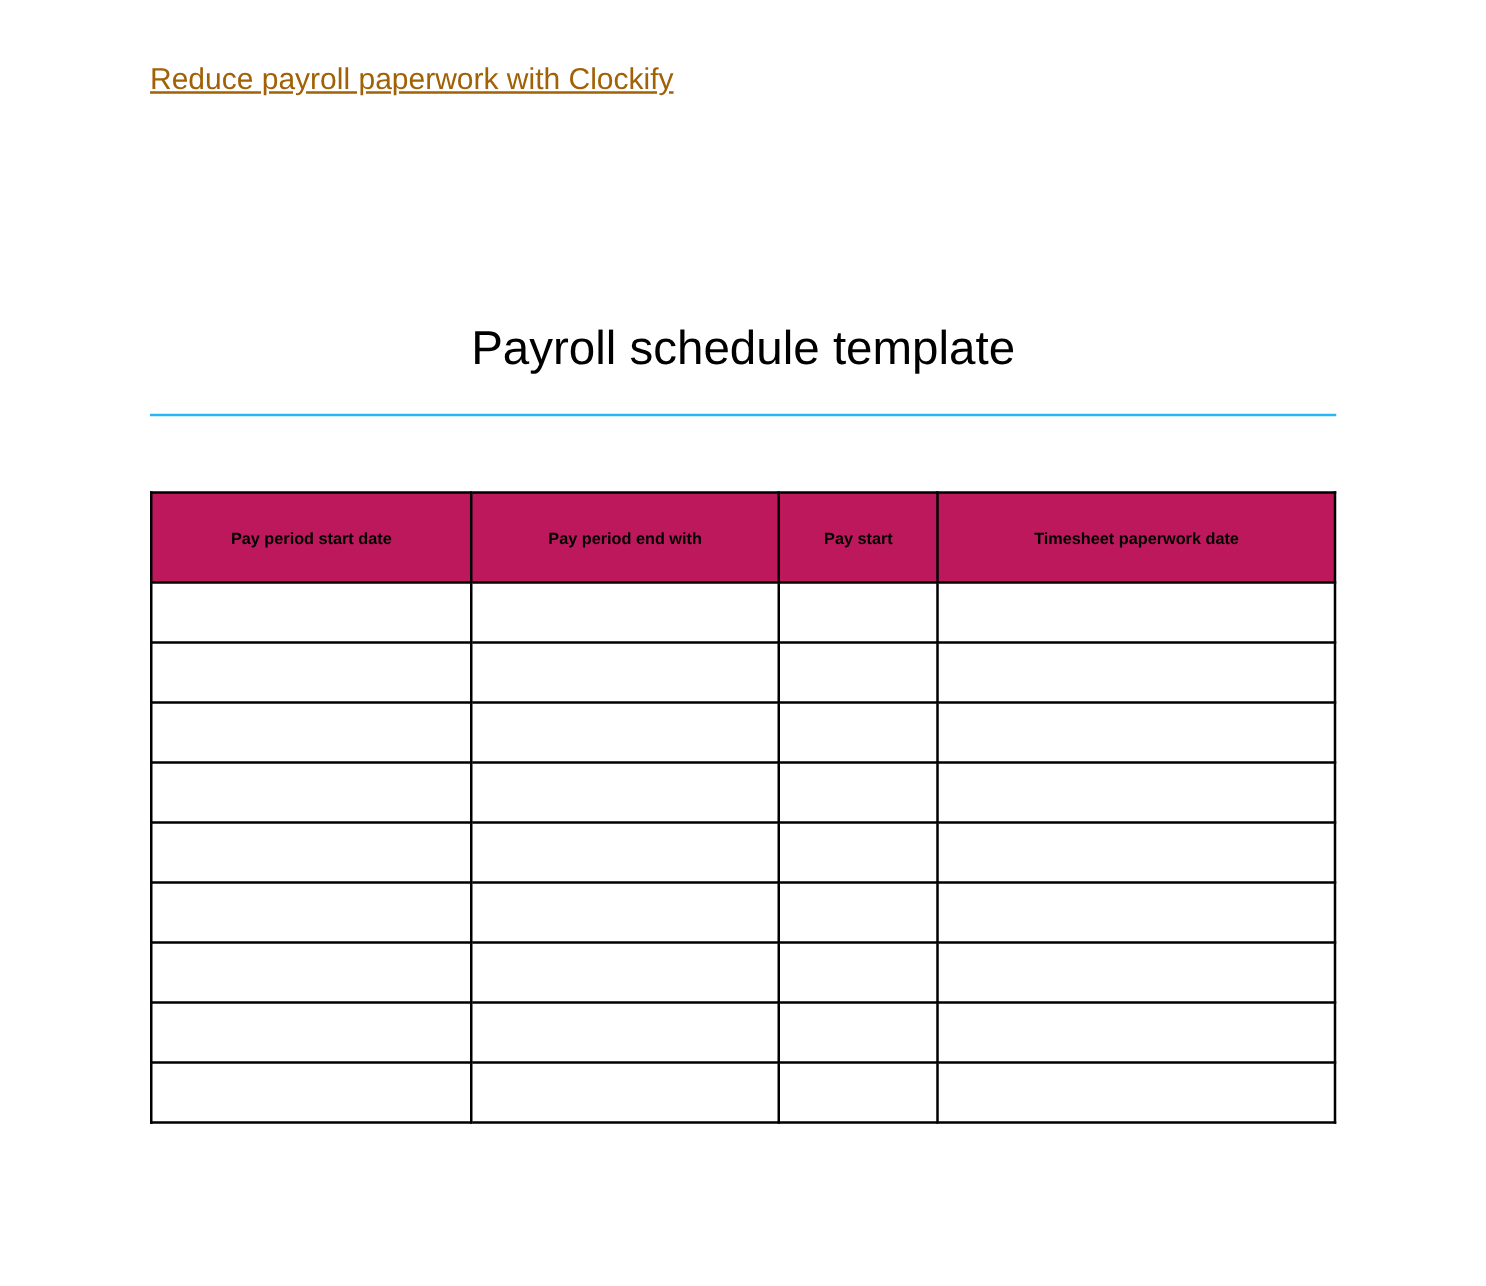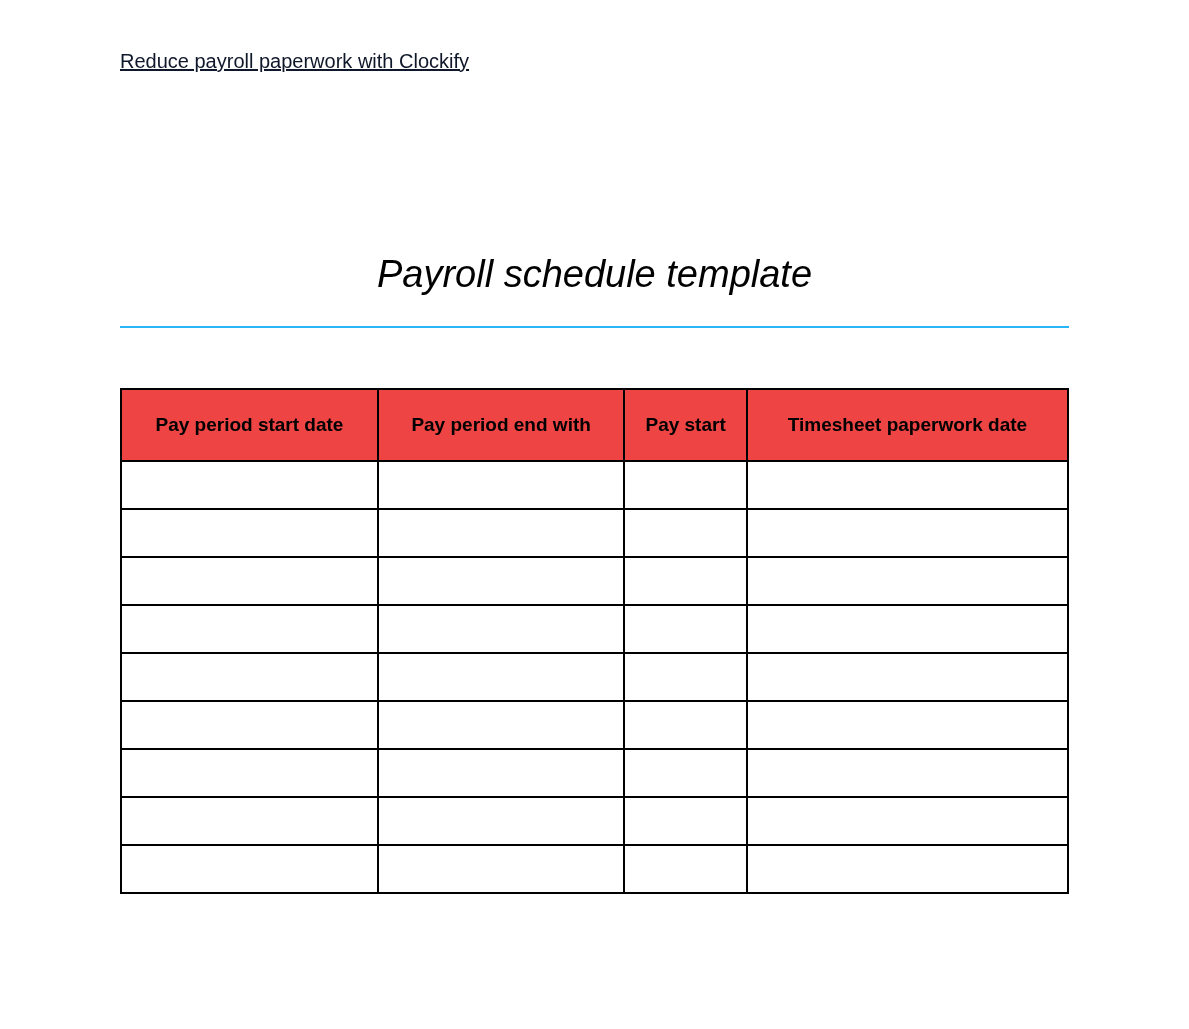--- a/index.html
+++ b/index.html
@@ -8,54 +8,53 @@
       box-sizing: border-box;
     }
     body {
       font-family: Arial, Helvetica, sans-serif;
       background: #ffffff;
       width: 1189px;
       height: 1029px;
       padding: 50px 120px;
     }
     .top-link {
-      color: #0f172a;
+      color: #a16207;
       text-decoration: underline;
-      font-size: 20px;
+      font-size: 24px;
       font-weight: 500;
       cursor: pointer;
     }
     .title {
       text-align: center;
       font-size: 38px;
       font-weight: 500;
       color: #000;
       margin-top: 180px;
       margin-bottom: 30px;
-      font-style: italic;
     }
     .divider {
       border: none;
       border-top: 2px solid #29b6f6;
       margin-bottom: 60px;
     }
     table {
       width: 100%;
       border-collapse: collapse;
     }
     th, td {
       border: 2px solid #000;
       padding: 12px 8px;
       text-align: center;
       vertical-align: middle;
     }
     th {
-      background-color: #ef4444;
+      background-color: #be185d;
       font-weight: bold;
-      font-size: 19px;
+      font-size: 13px;
       height: 72px;
     }
     td {
       height: 48px;
       background: #fff;
     }
   </style>
 </head>
 <body>
 

